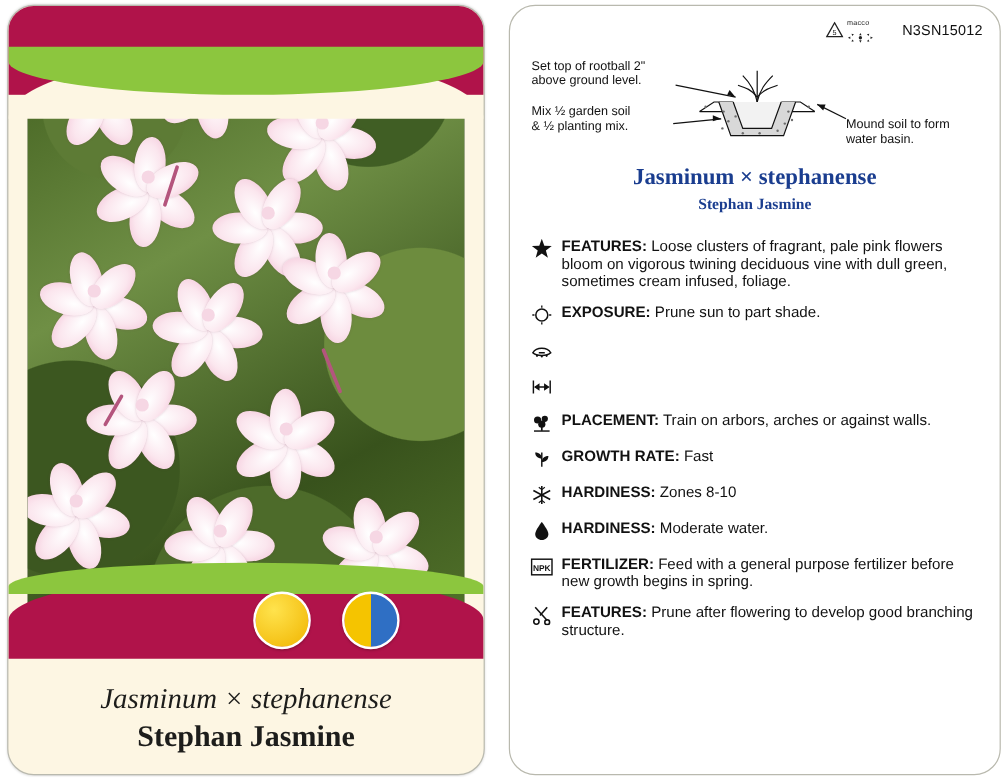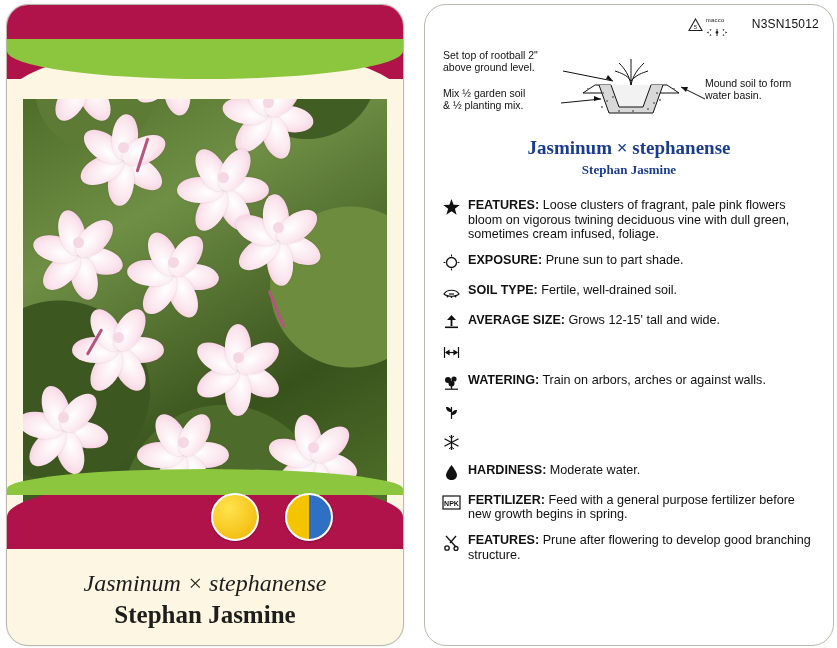--- a/index.html
+++ b/index.html
@@ -68,21 +68,21 @@
     position:absolute;left:0;bottom:16px;width:396px;text-align:center;color:#1d1d1b;
   }
   .cap-sci{font-family:"Liberation Serif",serif;font-style:italic;font-size:24px;}
   .cap-com{font-family:"Liberation Serif",serif;font-weight:bold;font-size:25px;margin-top:4px;}
 
   
   .card-right{
     position:absolute;left:424px;top:4px;width:408px;height:640px;background:#ffffff;
     border:1px solid #b9b9ae;border-radius:22px;overflow:hidden;
   }
-  .sku-row{position:absolute;right:14px;top:12px;display:flex;align-items:flex-start;gap:24px;}
+  .sku-row{position:absolute;right:14px;top:12px;display:flex;align-items:center;gap:24px;}
   .sku-logo{display:flex;align-items:center;gap:3px;}
   .tri{width:15px;height:14px;position:relative;}
   .tri svg{display:block;}
   .mono-word{font-size:6px;line-height:6px;color:#222;letter-spacing:.2px;}
   .sku-text{font-size:12px;color:#111;letter-spacing:.2px;}
 
   .diagram{position:absolute;left:18px;top:36px;width:374px;height:80px;}
   .dg-label{position:absolute;font-size:10.5px;color:#111;line-height:12px;}
 
   .names{position:absolute;left:0;top:132px;width:408px;text-align:center;}
@@ -315,21 +315,21 @@
         <polygon points="170,40 163,38 165,34" fill="#111"></polygon>
         <line x1="118" y1="62" x2="158" y2="58" stroke="#111" stroke-width="1"></line>
         <polygon points="158,58 151,60 151,55" fill="#111"></polygon>
         <line x1="238" y1="46" x2="262" y2="58" stroke="#111" stroke-width="1"></line>
         <polygon points="238,46 245,46 243,51" fill="#111"></polygon>
       </svg>
       <div class="dg-label" style="left:0px;top:8px;white-space:pre-line;">Set top of rootball 2"
 above ground level.</div>
       <div class="dg-label" style="left:0px;top:46px;white-space:pre-line;">Mix ½ garden soil
 &amp; ½ planting mix.</div>
-      <div class="dg-label" style="left:262px;top:36px;white-space:pre-line;">Mound soil to form
+      <div class="dg-label" style="left:262px;top:57px;white-space:pre-line;">Mound soil to form
 water basin.</div>
     </div>
 
     <div class="names">
       <div class="sci">Jasminum × stephanense</div>
       <div class="com">Stephan Jasmine</div>
     </div>
 
     <div class="facts">
 
@@ -361,33 +361,22 @@
       <div class="fact">
         <div class="ic">
           <svg width="17" height="17" viewBox="0 0 17 17">
               <path d="M1 10 C4 5 13 5 16 10 C13 13 4 13 1 10 Z" fill="none" stroke="#111" stroke-width="1.2"></path>
               <path d="M6 10 L11 10" stroke="#111" stroke-width="1.2"></path>
               <circle cx="4.5" cy="12.5" r=".9" fill="#111"></circle>
               <circle cx="8.5" cy="13" r=".9" fill="#111"></circle>
               <circle cx="12.5" cy="12.5" r=".9" fill="#111"></circle>
             </svg>
         </div>
-        <div class="ftxt"><b>SOIL TYPE:</b><span> Fertile, well-drained soil.</span></div>
-      </div>
-
-      <div class="fact">
-        <div class="ic">
-          <svg width="17" height="17" viewBox="0 0 17 17">
-              <path d="M8.5 1 L13 6 L4 6 Z" fill="#111"></path>
-              <rect x="7.6" y="6" width="1.8" height="6" fill="#111"></rect>
-              <rect x="2" y="12.5" width="13" height="1.6" fill="#111"></rect>
-            </svg>
-        </div>
-        <div class="ftxt"><b>AVERAGE SIZE:</b><span> Grows 12-15' tall and wide.</span></div>
-      </div>
+      </div>
+
 
       <div class="fact">
         <div class="ic">
           <svg width="17" height="17" viewBox="0 0 17 17">
               <g stroke="#111" stroke-width="1.2" fill="#111">
                 <line x1="1.5" y1="3" x2="1.5" y2="14"></line>
                 <line x1="15.5" y1="3" x2="15.5" y2="14"></line>
                 <line x1="3" y1="8.5" x2="14" y2="8.5"></line>
                 <polygon points="3,8.5 6,6.5 6,10.5"></polygon>
                 <polygon points="14,8.5 11,6.5 11,10.5"></polygon>
@@ -401,49 +390,51 @@
           <svg width="17" height="17" viewBox="0 0 17 17">
               <g fill="#111">
                 <circle cx="5" cy="6" r="3"></circle>
                 <circle cx="11" cy="5" r="2.6"></circle>
                 <circle cx="8.5" cy="9.5" r="3"></circle>
                 <rect x="7.8" y="10" width="1.4" height="5"></rect>
                 <rect x="2" y="14.6" width="13" height="1.2"></rect>
               </g>
             </svg>
         </div>
-        <div class="ftxt"><b>WATERING:</b><span> Train on arbors, arches or against walls.</span></div>
+        <div class="ftxt"><b>PLACEMENT:</b><span> Train on arbors, arches or against walls.</span></div>
       </div>
 
       <div class="fact">
         <div class="ic">
           <svg width="17" height="17" viewBox="0 0 17 17">
               <path d="M8.5 15 C8.5 9 8.5 6 8.5 3" stroke="#111" stroke-width="1.2" fill="none"></path>
               <path d="M8.5 8 C5 8 3 6 3 3 C6.5 3 8.5 5 8.5 8 Z" fill="#111"></path>
               <path d="M8.5 11 C12 11 14 9 14 6 C10.5 6 8.5 8 8.5 11 Z" fill="#111"></path>
             </svg>
         </div>
+        <div class="ftxt"><b>GROWTH RATE:</b><span> Fast</span></div>
       </div>
 
       <div class="fact">
         <div class="ic">
           <svg width="17" height="17" viewBox="0 0 17 17">
               <g stroke="#111" stroke-width="1.3">
                 <line x1="8.5" y1="1" x2="8.5" y2="16"></line>
                 <line x1="1.5" y1="4.7" x2="15.5" y2="12.3"></line>
                 <line x1="1.5" y1="12.3" x2="15.5" y2="4.7"></line>
               </g>
               <g stroke="#111" stroke-width="1">
                 <line x1="8.5" y1="4" x2="6" y2="2"></line>
                 <line x1="8.5" y1="4" x2="11" y2="2"></line>
                 <line x1="8.5" y1="13" x2="6" y2="15"></line>
                 <line x1="8.5" y1="13" x2="11" y2="15"></line>
               </g>
             </svg>
         </div>
+        <div class="ftxt"><b>HARDINESS:</b><span> Zones 8-10</span></div>
       </div>
 
       <div class="fact">
         <div class="ic">
           <svg width="17" height="17" viewBox="0 0 17 17">
               <path d="M8.5 1 C8.5 1 3 8 3 11 C3 14 5.5 16 8.5 16 C11.5 16 14 14 14 11 C14 8 8.5 1 8.5 1 Z" fill="#111"></path>
             </svg>
         </div>
         <div class="ftxt"><b>HARDINESS:</b><span> Moderate water.</span></div>
       </div>

